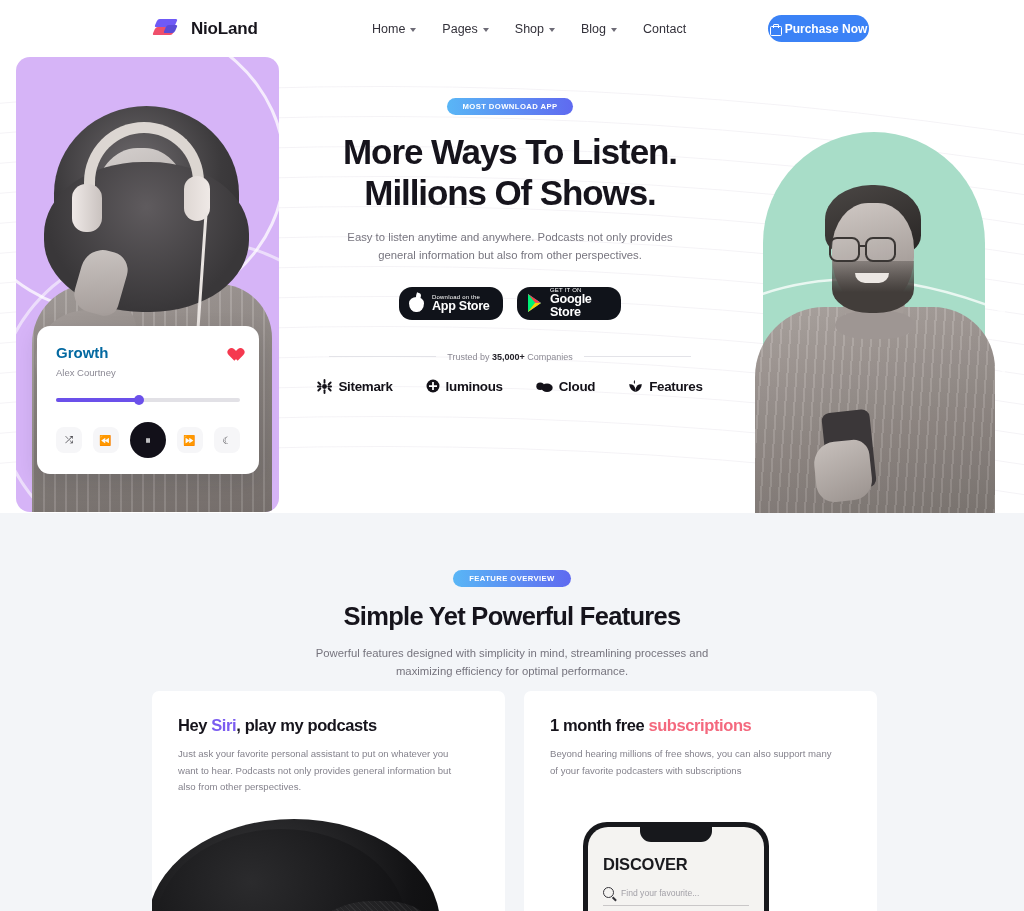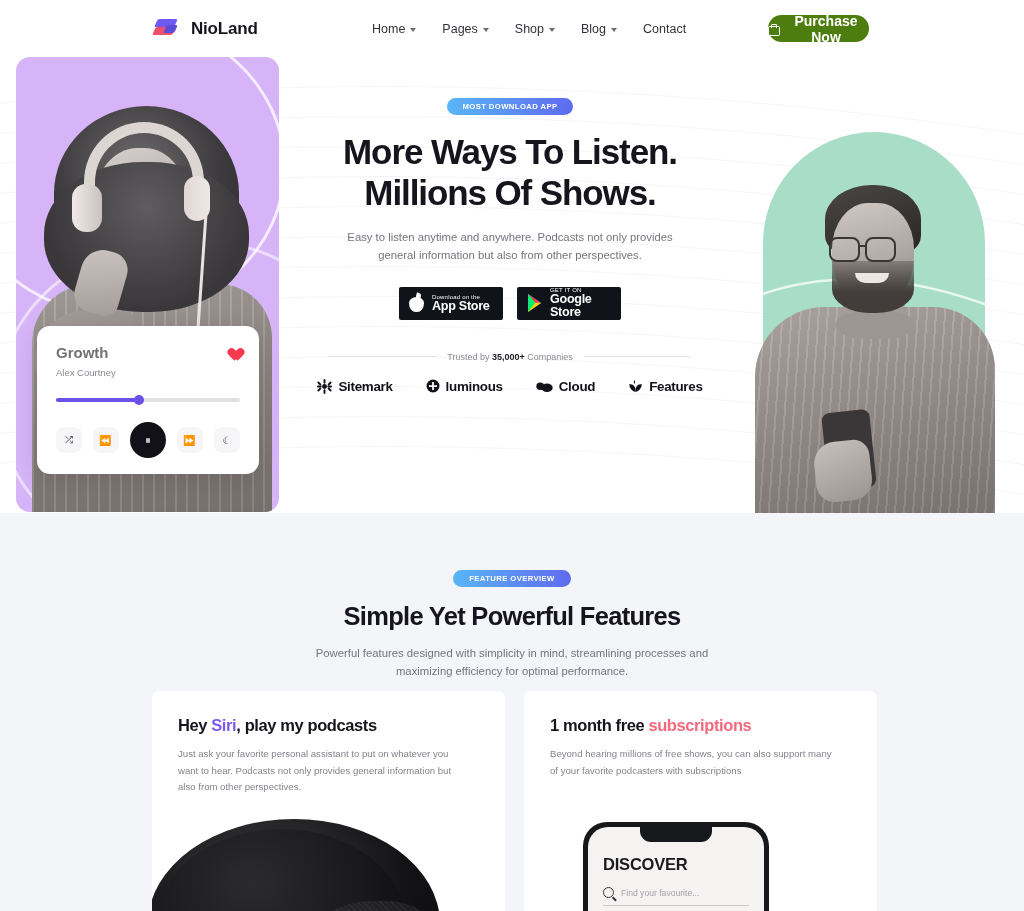--- a/index.html
+++ b/index.html
@@ -37,23 +37,23 @@
     display: flex; align-items: center; gap: 5px;
     font-size: 12.5px; color: #33313a; cursor: pointer; white-space: nowrap;
   }
   .caret {
     width: 0; height: 0; border-left: 3.5px solid transparent;
     border-right: 3.5px solid transparent; border-top: 4px solid #6d6b76; margin-top: 2px;
   }
 
   .purchase-btn {
     position: absolute; left: 768px; top: 15px; width: 101px; height: 27px;
-    background: #4d7c0f; color: #fff; border: none; border-radius: 14px;
+    background: #3b82f6; color: #fff; border: none; border-radius: 14px;
     display: flex; align-items: center; justify-content: center; gap: 5px;
-    font-size: 14px; font-weight: bold; cursor: pointer;
+    font-size: 12px; font-weight: bold; cursor: pointer;
     font-family: "Liberation Sans", sans-serif;
   }
   .bag-ico { width: 10px; height: 10px; position: relative; flex: none; }
   .bag-ico::before {
     content: ""; position: absolute; left: 0; top: 2px; width: 10px; height: 8px;
     border: 1.2px solid #fff; border-radius: 1.5px;
   }
   .bag-ico::after {
     content: ""; position: absolute; left: 3px; top: 0px; width: 4px; height: 3px;
     border: 1.2px solid #fff; border-bottom: none; border-radius: 1.5px 1.5px 0 0;
@@ -147,21 +147,21 @@
     background: linear-gradient(160deg,#cbc5c2,#a39b98); border-radius: 22px 18px 14px 18px;
     transform: rotate(16deg);
   }
 
   
   .player {
     position: absolute; left: 37px; top: 326px; width: 222px; height: 148px;
     background: #fff; border-radius: 13px; box-shadow: 0 7px 22px rgba(20,20,40,0.13);
     z-index: 12;
   }
-  .player-title { position: absolute; left: 19px; top: 18px; font-size: 15px; font-weight: bold; color: #737373; }
+  .player-title { position: absolute; left: 19px; top: 18px; font-size: 15px; font-weight: bold; color: #0369a1; }
   .player-artist { position: absolute; left: 19px; top: 41px; font-size: 9.5px; color: #8b8994; }
   .heart { position: absolute; right: 19px; top: 17px; width: 15px; height: 14px; }
   .heart::before, .heart::after {
     content: ""; position: absolute; width: 8px; height: 12px; background: #f5394f;
     border-radius: 8px 8px 0 0; top: 0;
   }
   .heart::before { left: 7px; transform: rotate(45deg); transform-origin: 0 100%; }
   .heart::after  { left: 7px; transform: rotate(-45deg); transform-origin: 100% 100%; }
   .track { position: absolute; left: 19px; top: 72px; width: 184px; height: 4px; background: #e2e1e6; border-radius: 3px; }
   .track-fill { position: absolute; left: 0; top: 0; height: 4px; background: #6b50ea; border-radius: 3px; }
@@ -232,21 +232,21 @@
   }
   .hero-title {
     margin-top: 17px; font-size: 35px; line-height: 1.16; font-weight: bold;
     color: #16141c; letter-spacing: -1.1px;
   }
   .hero-sub {
     margin: 15px auto 0; width: 366px; font-size: 11.3px; line-height: 1.62; color: #77757f;
   }
   .store-row { margin-top: 22px; display: flex; justify-content: center; gap: 14px; }
   .store-btn {
-    width: 104px; height: 33px; background: #10131a; border-radius: 2px; border: none;
+    width: 104px; height: 33px; background: #10131a; border-radius: 13px; border: none;
     display: flex; align-items: center; gap: 7px; padding: 0 9px; cursor: pointer; color: #fff;
   }
   .store-txt { text-align: left; line-height: 1.05; }
   .store-small { font-size: 6px; letter-spacing: 0.2px; display: block; }
   .store-big { font-size: 12.6px; font-weight: bold; display: block; letter-spacing: -0.3px; }
   .apple-ico { width: 17px; height: 20px; position: relative; flex: none; }
   .apple-ico::before {
     content: ""; position: absolute; left: 1px; top: 4px; width: 15px; height: 15px;
     background: #fff; border-radius: 50% 50% 46% 46% / 42% 42% 58% 58%;
   }

